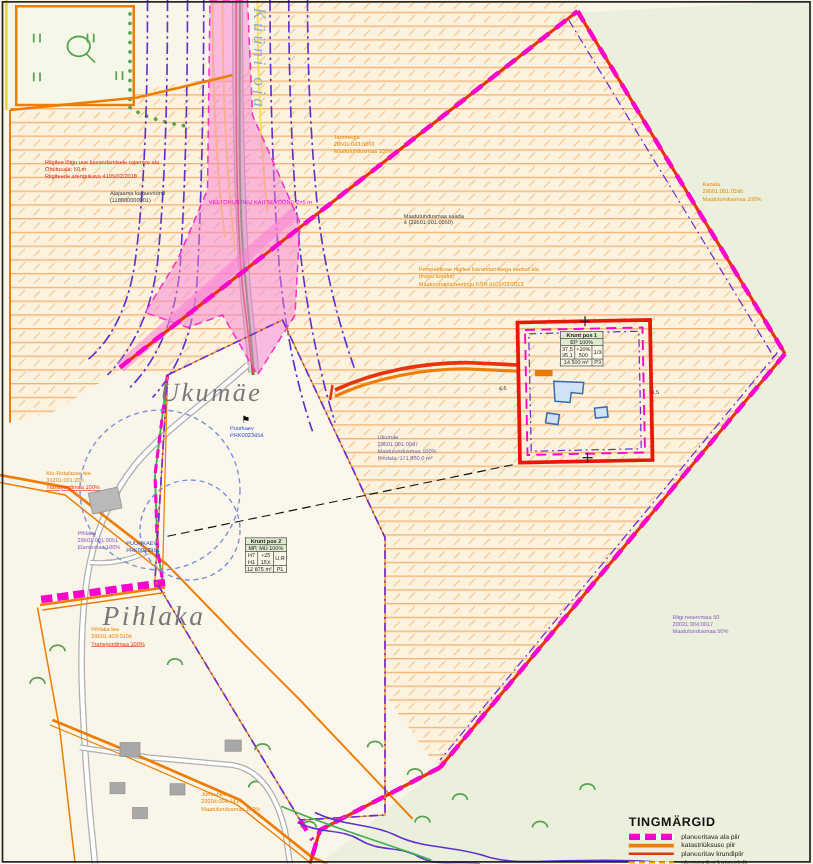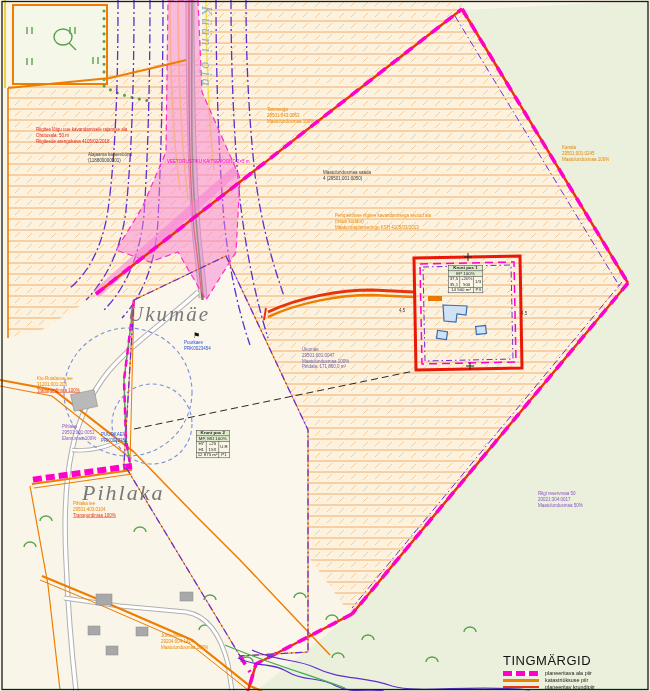--- a/index.html
+++ b/index.html
@@ -20,21 +20,21 @@
   .stream-label{position:absolute;left:214px;top:6px;font-family:"Liberation Serif",serif;
          font-style:italic;font-size:14px;color:#8fb0c6;letter-spacing:3px;
          transform:rotate(90deg);transform-origin:0 0;}
   .ptable{position:absolute;border-collapse:collapse;background:#faf6e6;
           transform:scale(0.55);transform-origin:0 0;font-size:8px;color:#222;
           border:1.5px solid #333;}
   .ptable td{border:1px solid #444;padding:0 2px;text-align:center;line-height:1.15;}
   .ptable .th{background:#dfe9cb;font-weight:bold;}
   .ptable .th2{background:#dfe9cb;}
   .legend{position:absolute;left:503px;top:653px;width:145px;}
-  .legend-title{font-size:13px;font-weight:normal;color:#111;letter-spacing:0.5px;margin-bottom:2px;}
+  .legend-title{font-size:10px;font-weight:bold;color:#111;letter-spacing:0.5px;margin-bottom:2px;}
   .legend-row{display:flex;align-items:center;height:6px;margin-top:1px;}
   .legend-sw{width:36px;height:5px;margin-right:6px;flex:0 0 36px;}
   .sw1{background:repeating-linear-gradient(90deg,#ff00cc 0 9px,#ffffff 9px 13px);}
   .sw2{height:3px;background:#ee7d00;}
   .sw3{height:2.5px;background:#e8340c;}
   .sw4{height:2px;background:repeating-linear-gradient(90deg,#f0a000 0 5px,#ffffff 5px 8px);}
   .legend-label{font-size:9px;transform:scale(0.6);transform-origin:0 50%;color:#222;white-space:nowrap;}
   .well-icon{position:absolute;left:193px;top:331px;font-size:8px;color:#111;}
 </style>
 </head>

